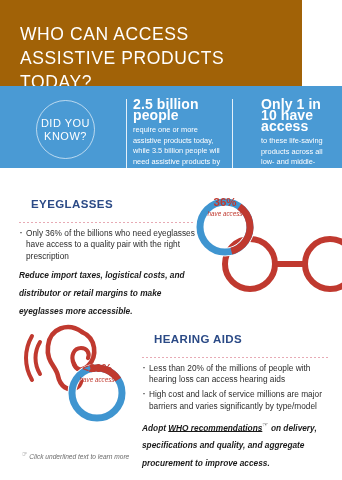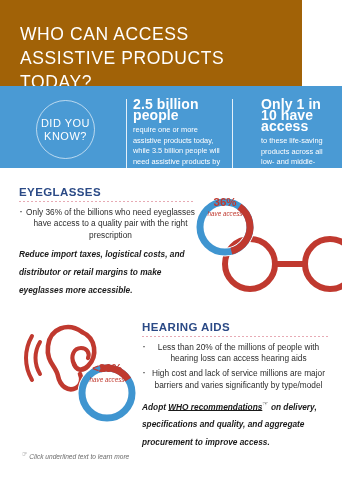--- a/index.html
+++ b/index.html
@@ -88,41 +88,40 @@
     line-height: 10.6px;
     margin: 0;
   }
 
   
   .section-heading {
     font-size: 11.5px;
     font-weight: bold;
     color: #2b4a86;
     letter-spacing: 0.4px;
-    margin: 0;
+    margin: 12px;
   }
   .heading-rule {
     height: 1px;
     background: repeating-linear-gradient(to right,
       #e7aab4 0, #e7aab4 2px, transparent 2px, transparent 4px);
     margin-top: 3px;
   }
   .bullets {
     list-style: none;
     margin: 5px 0 0 0;
     padding: 0;
   }
   .bullets li {
     position: relative;
     padding-left: 7px;
     font-size: 8.3px;
     line-height: 11.4px;
     color: #2c2c2c;
     margin-bottom: 3.5px;
-    text-align: center;
   }
   .bullets li::before {
     content: "\00B7";
     position: absolute;
     left: 0; top: -1px;
     font-size: 12px;
     color: #2c2c2c;
   }
   .action-text {
     font-size: 8.3px;
@@ -166,21 +165,21 @@
     left: 24px; top: 320px;
     width: 90px; height: 78px;
   }
   .donut-eye {
     position: absolute;
     left: 194px; top: 196px;
     width: 62px; height: 62px;
   }
   .donut-ear {
     position: absolute;
-    left: 76px; top: 362px;
+    left: 66px; top: 362px;
     width: 62px; height: 62px;
   }
   .donut-label {
     position: absolute;
     left: 0; top: 0;
     width: 100%; height: 100%;
     display: flex;
     flex-direction: column;
     align-items: center;
     justify-content: flex-start;

